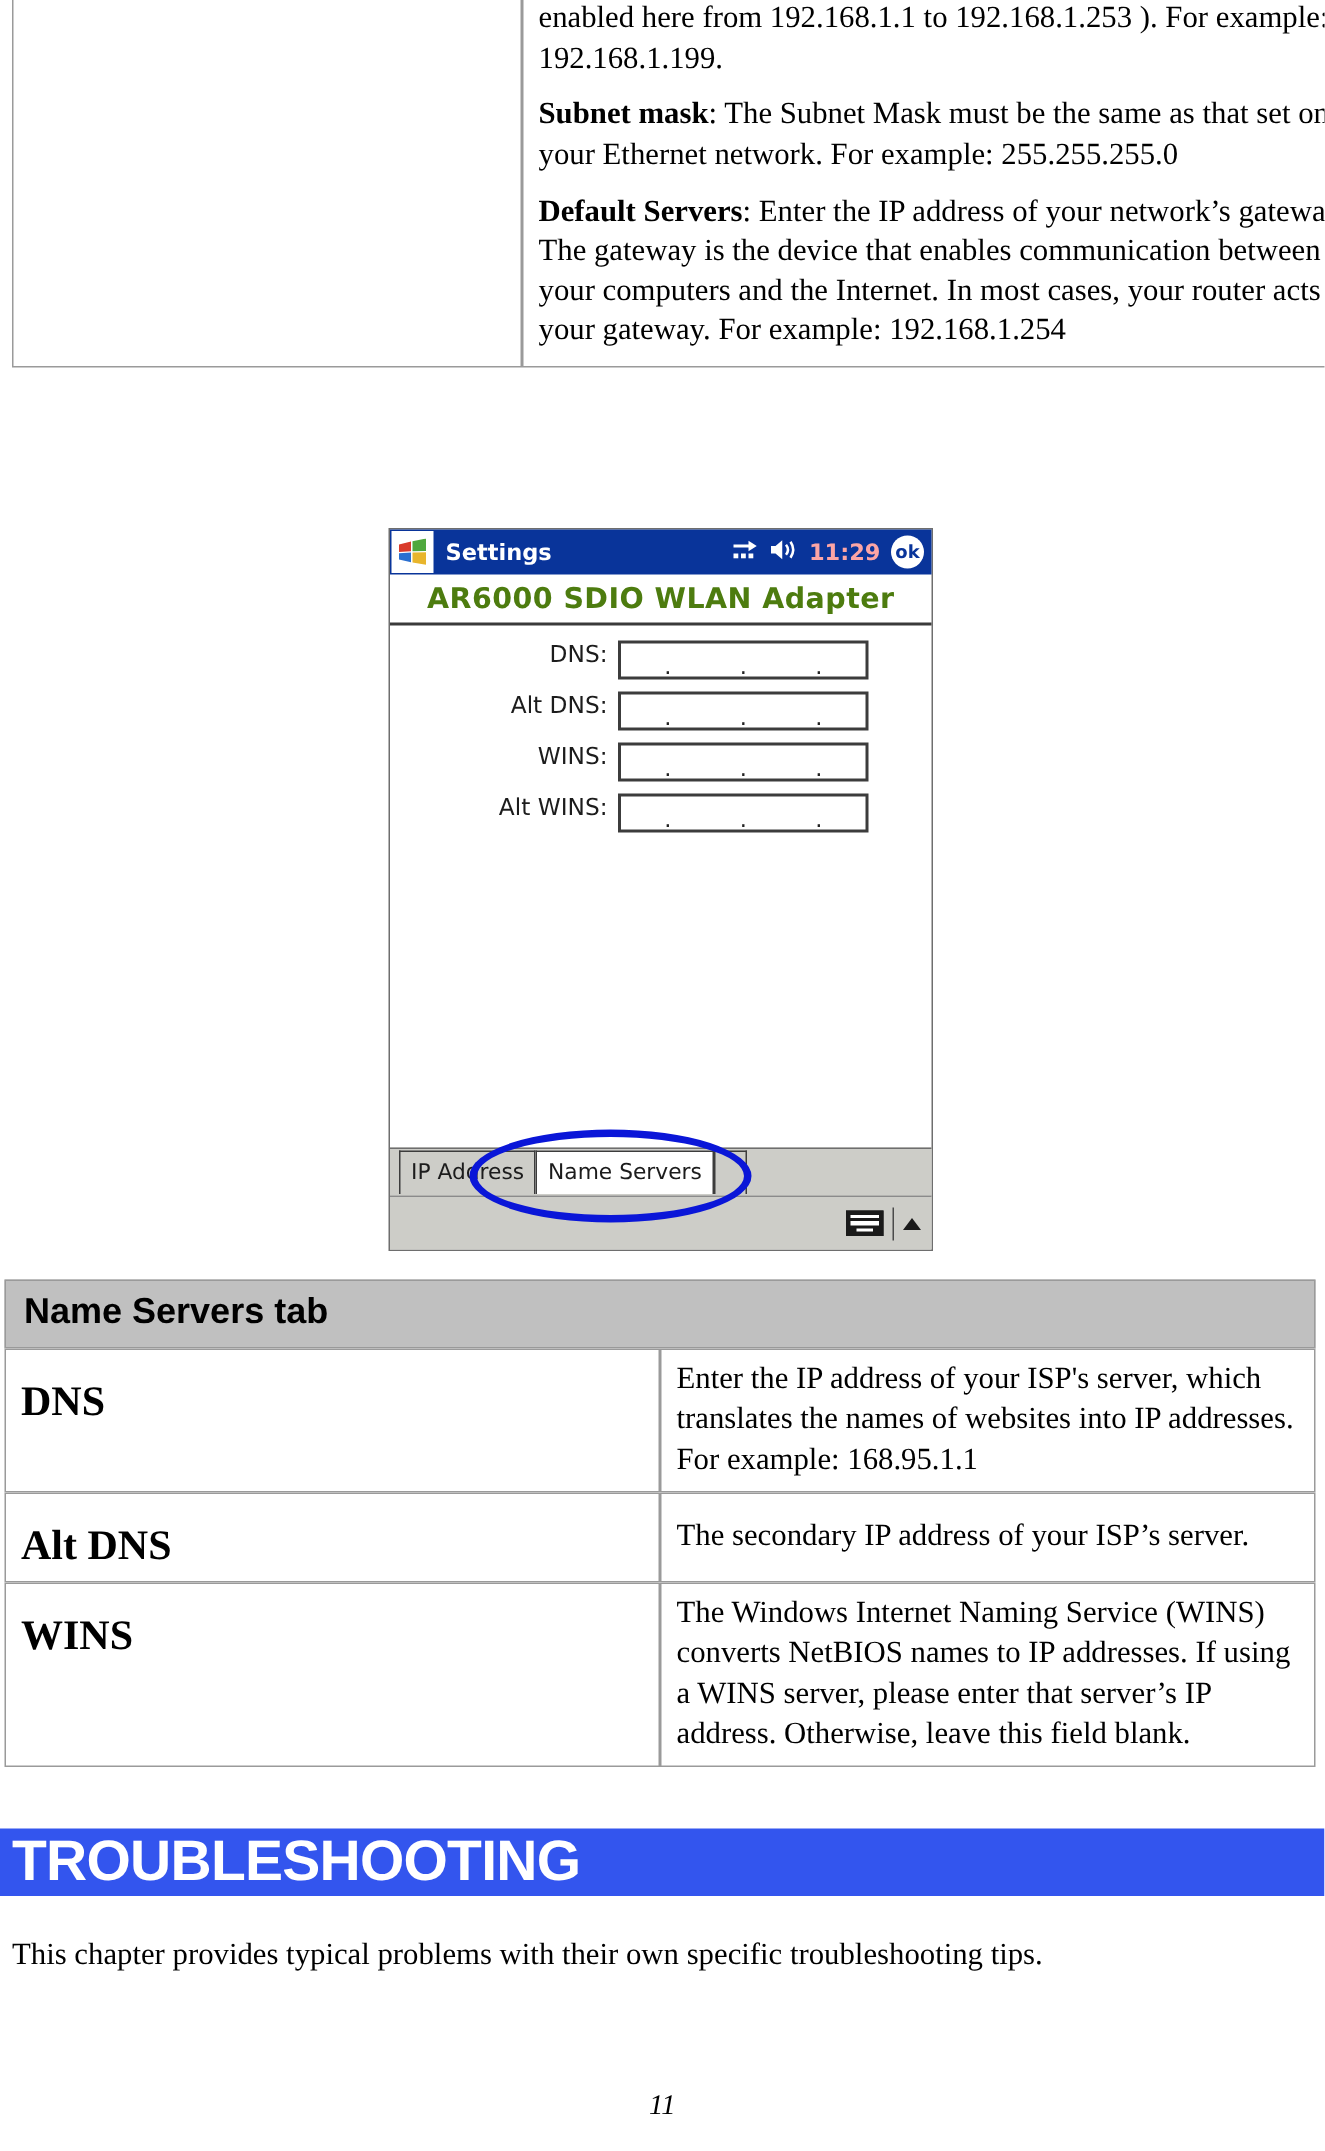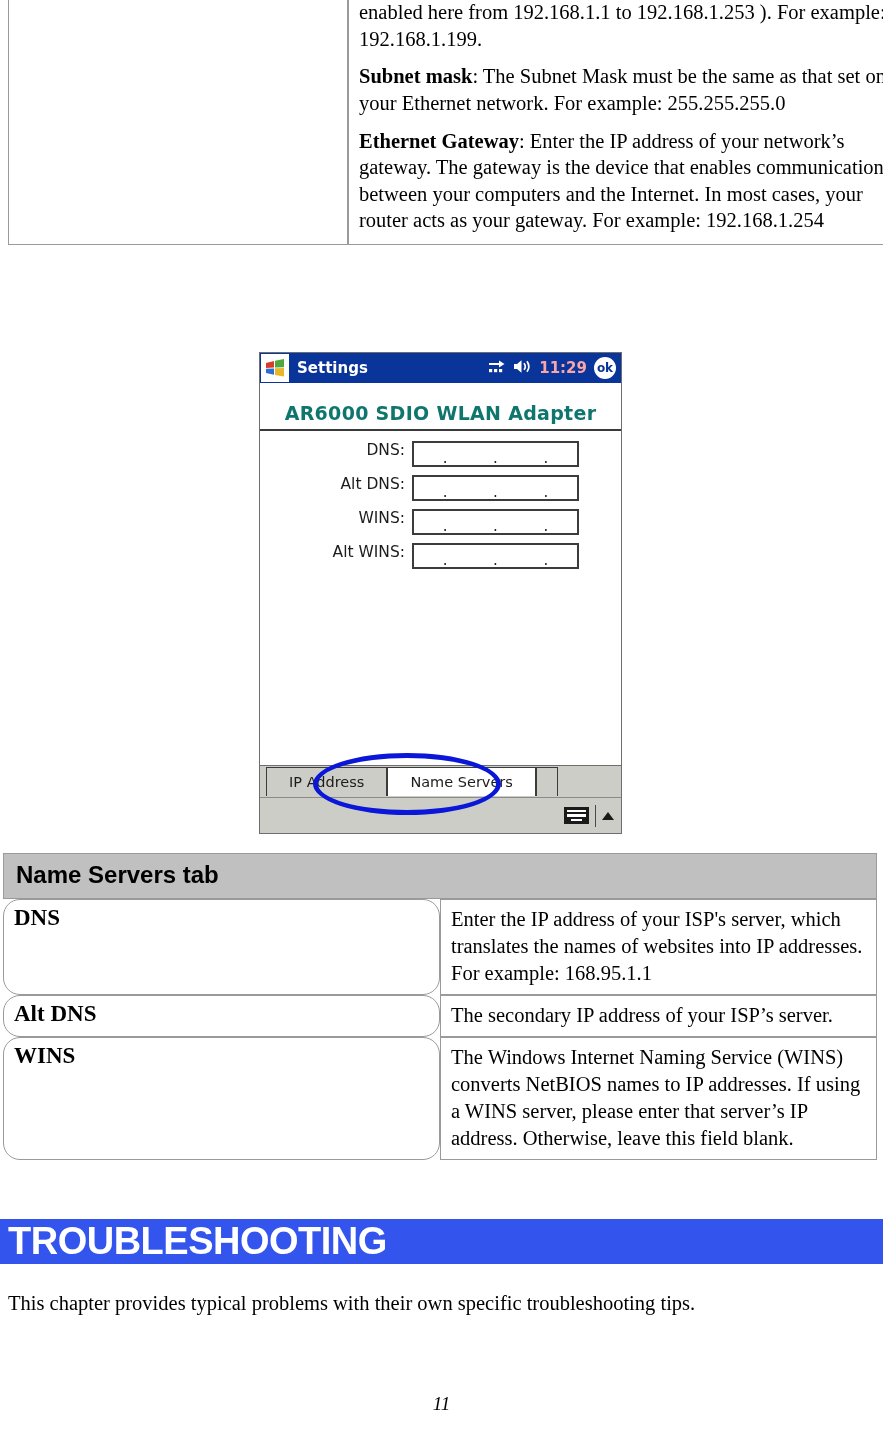--- a/index.html
+++ b/index.html
@@ -107,25 +107,25 @@
     color: #09349a;
     font-size: 12px;
     font-weight: bold;
     display: flex;
     align-items: center;
     justify-content: center;
     line-height: 1;
   }
 
   #adapter-title {
-    color: #0f766e;
+    color: #4d7c0f;
     font-size: 19px;
     font-weight: bold;
     text-align: center;
-    padding: 19px 0 5px 0;
+    padding: 5px 0 5px 0;
     letter-spacing: 0.3px;
     border-bottom: 2px solid #3a3a3a;
   }
 
   #pda-body {
     padding: 10px 10px 0 10px;
     height: 330px;
     box-sizing: border-box;
     position: relative;
   }
@@ -173,21 +173,21 @@
     background: #cdcdc8;
     border-top: 1px solid #6e6e6e;
     display: flex;
     align-items: flex-start;
     padding-left: 6px;
     box-sizing: border-box;
   }
   .tab {
     height: 29px;
     margin-top: 1px;
-    padding: 0 22px;
+    padding: 0 7px;
     font-size: 14.5px;
     color: #1c1c1c;
     display: flex;
     align-items: center;
     border: 1px solid #3c3c3c;
     border-bottom: none;
     background: #cdcdc8;
     box-sizing: border-box;
   }
   .tab.active {
@@ -268,24 +268,23 @@
   }
   #ns-table td.hdr {
     background: #c0c0c0;
     font-family: "Liberation Sans", sans-serif;
     font-size: 24px;
     font-weight: bold;
     padding: 7px 10px 9px 12px;
   }
   #ns-table td.key {
     width: 213px;
-    font-size: 23px;
-    font-weight: bold;
-    padding-top: 5px;
-    border-radius: 17px;
+    font-size: 28px;
+    font-weight: bold;
+    padding-top: 19px;
   }
   #ns-table td.val {
     font-size: 20.5px;
     line-height: 1.32;
     vertical-align: middle;
   }
   .cell-pad-tall { height: 66px; }
 
   
   #banner {
@@ -328,21 +327,21 @@
 <body>
 
 <div id="top-table-wrap">
   <table id="top-table" class="doc-table">
     <tbody>
         <tr>
       <td class="col-left"></td>
       <td class="col-right">
         <p class="para"><span>enabled here from 192.168.1.1 to 192.168.1.253 ). For example: 192.168.1.199.</span></p>
         <p class="para"><b>Subnet mask</b><span>: The Subnet Mask must be the same as that set on your Ethernet network. For example: 255.255.255.0</span></p>
-        <p class="para"><b>Ethernet Gateway</b><span>: Enter the IP address of your network’s gateway. The gateway is the device that enables communication between your computers and the Internet. In most cases, your router acts as your gateway. For example: 192.168.1.254</span></p>
+        <p class="para"><b>Default Servers</b><span>: Enter the IP address of your network’s gateway. The gateway is the device that enables communication between your computers and the Internet. In most cases, your router acts as your gateway. For example: 192.168.1.254</span></p>
       </td>
     </tr>
   </tbody>
     </table>
 </div>
 
 <div id="pda">
 
   <div id="pda-titlebar">
     <div id="win-flag">

